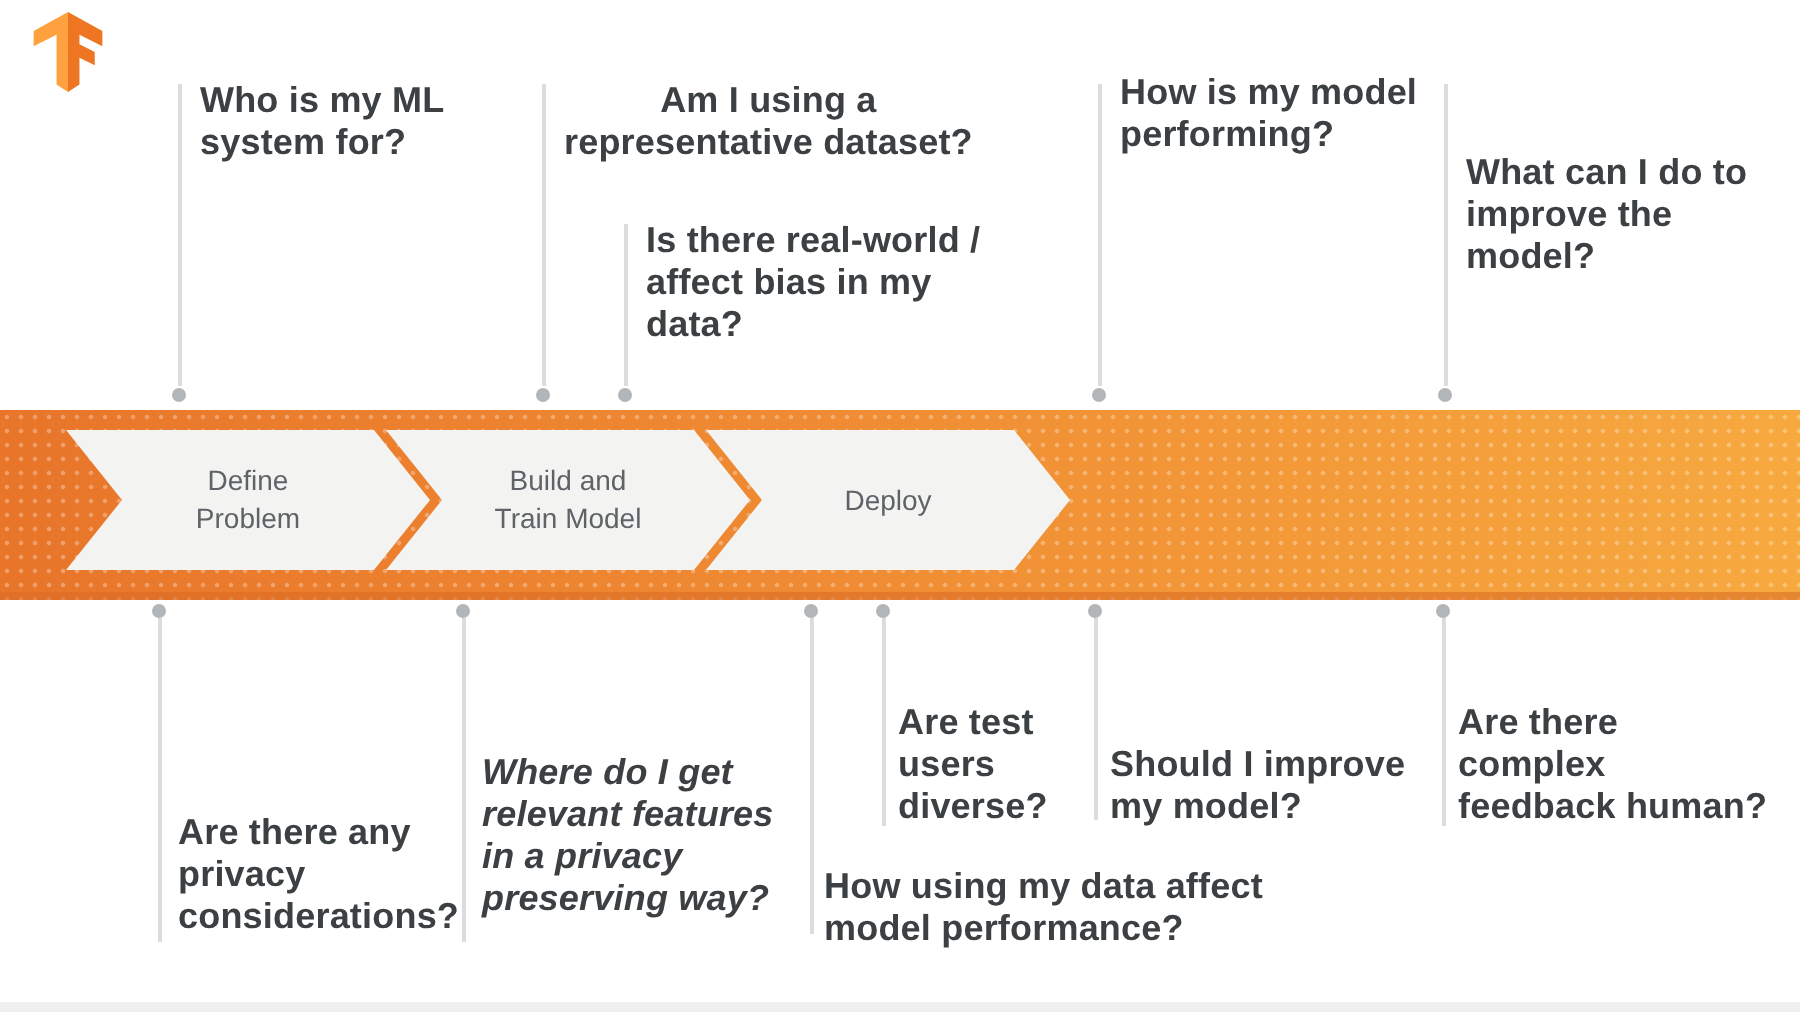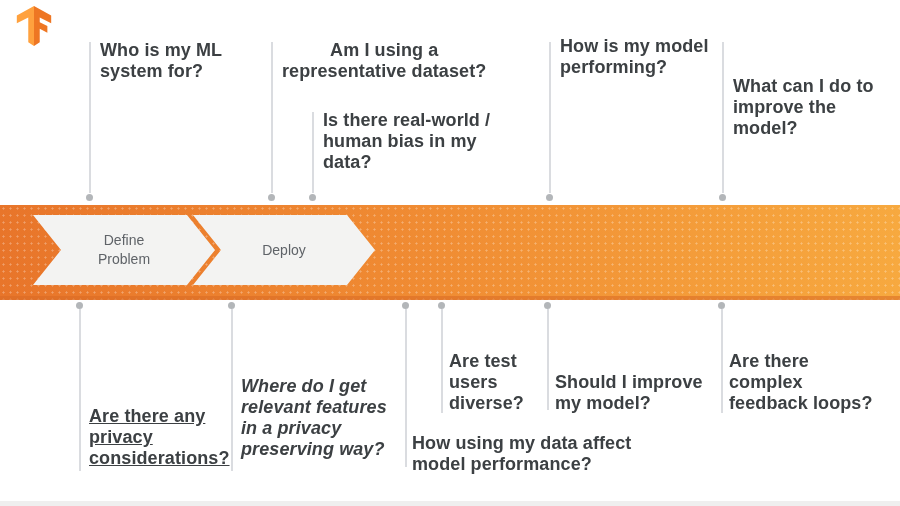--- a/index.html
+++ b/index.html
@@ -107,21 +107,21 @@
     <div class="q-line" style="left:271px; top:42px; height:151px;"></div>
     <div class="q-dot" style="left:268px; top:194px;"></div>
     <div class="q-text" style="left:282px; top:40px;text-align:center;">Am I using a
 representative dataset?</div>
   </div>
 
   <div>
     <div class="q-line" style="left:312px; top:112px; height:81px;"></div>
     <div class="q-dot" style="left:309px; top:194px;"></div>
     <div class="q-text" style="left:323px; top:110px;">Is there real-world /
-human bias in my
+affect bias in my
 data?</div>
   </div>
 
   <div>
     <div class="q-line" style="left:549px; top:42px; height:151px;"></div>
     <div class="q-dot" style="left:546px; top:194px;"></div>
     <div class="q-text" style="left:560px; top:36px;">How is my model
 performing?</div>
   </div>
 
@@ -135,28 +135,32 @@
   <div class="banner">
     <div class="banner-bottom-stripe"></div>
   </div>
 
   <div class="stages">
     <div class="stage">
       <div class="stage-label">Define
 Problem</div>
     </div>
     <div class="stage">
+      <div class="stage-label">Build and
+Train Model</div>
+    </div>
+    <div class="stage">
       <div class="stage-label">Deploy</div>
     </div>
   </div>
 
   <div>
     <div class="q-dot" style="left:76px; top:302px;"></div>
     <div class="q-line" style="left:79px; top:309px; height:162px;"></div>
-    <div class="q-text" style="left:89px; top:406px;text-decoration:underline;">Are there any
+    <div class="q-text" style="left:89px; top:406px;">Are there any
 privacy
 considerations?</div>
   </div>
 
   <div>
     <div class="q-dot" style="left:228px; top:302px;"></div>
     <div class="q-line" style="left:231px; top:309px; height:162px;"></div>
     <div class="q-text" style="left:241px; top:376px;font-style:italic;">Where do I get
 relevant features
 in a privacy
@@ -183,18 +187,18 @@
     <div class="q-line" style="left:547px; top:309px; height:101px;"></div>
     <div class="q-text" style="left:555px; top:372px;">Should I improve
 my model?</div>
   </div>
 
   <div>
     <div class="q-dot" style="left:718px; top:302px;"></div>
     <div class="q-line" style="left:721px; top:309px; height:104px;"></div>
     <div class="q-text" style="left:729px; top:351px;">Are there
 complex
-feedback loops?</div>
+feedback human?</div>
   </div>
 
   <div class="bottom-edge"></div>
 
 </div>
 
 </body></html>

